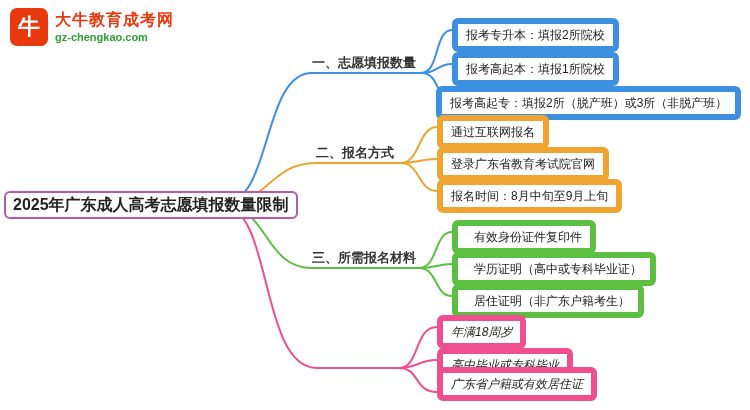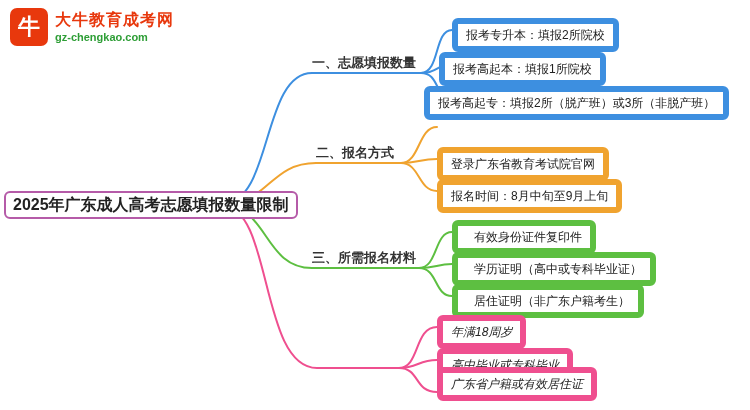--- a/index.html
+++ b/index.html
@@ -71,23 +71,24 @@
     </div>
   </div>
 
   <div class="node root">2025年广东成人高考志愿填报数量限制</div>
 
   <div class="blabel" style="left:312px;top:54px;">一、志愿填报数量</div>
   <div class="blabel" style="left:316px;top:144px;">二、报名方式</div>
   <div class="blabel" style="left:312px;top:249px;">三、所需报名材料</div>
 
   <div class="node leaf b-blue" style="left:452px;top:18px;">报考专升本：填报2所院校</div>
-  <div class="node leaf b-blue" style="left:439px;top:52px;">报考高起本：填报1所院校</div>
-  <div class="node leaf b-blue" style="left:424px;top:86px;">报考高起专：填报2所（脱产班）或3所（非脱产班）</div>
+  <div class="node leaf b-blue" style="left:452px;top:52px;">报考高起本：填报1所院校</div>
+  <div class="node leaf b-blue" style="left:436px;top:86px;">报考高起专：填报2所（脱产班）或3所（非脱产班）</div>
 
+  <div class="node leaf b-orange" style="left:437px;top:115px;">通过互联网报名</div>
   <div class="node leaf b-orange" style="left:437px;top:147px;">登录广东省教育考试院官网</div>
   <div class="node leaf b-orange" style="left:437px;top:179px;">报名时间：8月中旬至9月上旬</div>
 
   <div class="node leaf b-green" style="left:452px;top:220px;">有效身份证件复印件</div>
   <div class="node leaf b-green" style="left:452px;top:252px;">学历证明（高中或专科毕业证）</div>
   <div class="node leaf b-green" style="left:452px;top:284px;">居住证明（非广东户籍考生）</div>
 
   <div class="node leaf b-pink" style="left:437px;top:315px;">年满18周岁</div>
   <div class="node leaf b-pink" style="left:437px;top:348px;">高中毕业或专科毕业</div>
   <div class="node leaf b-pink" style="left:437px;top:367px;">广东省户籍或有效居住证</div>

